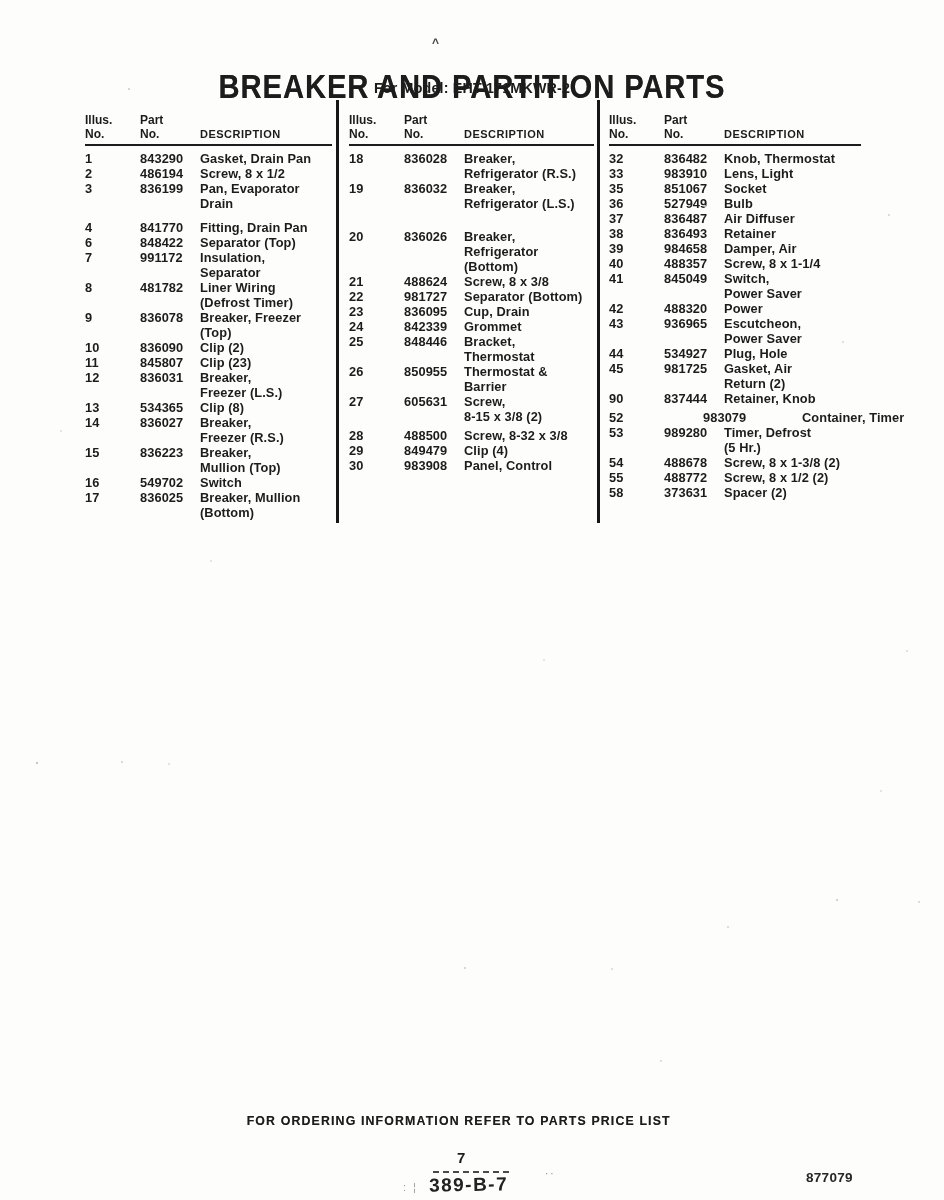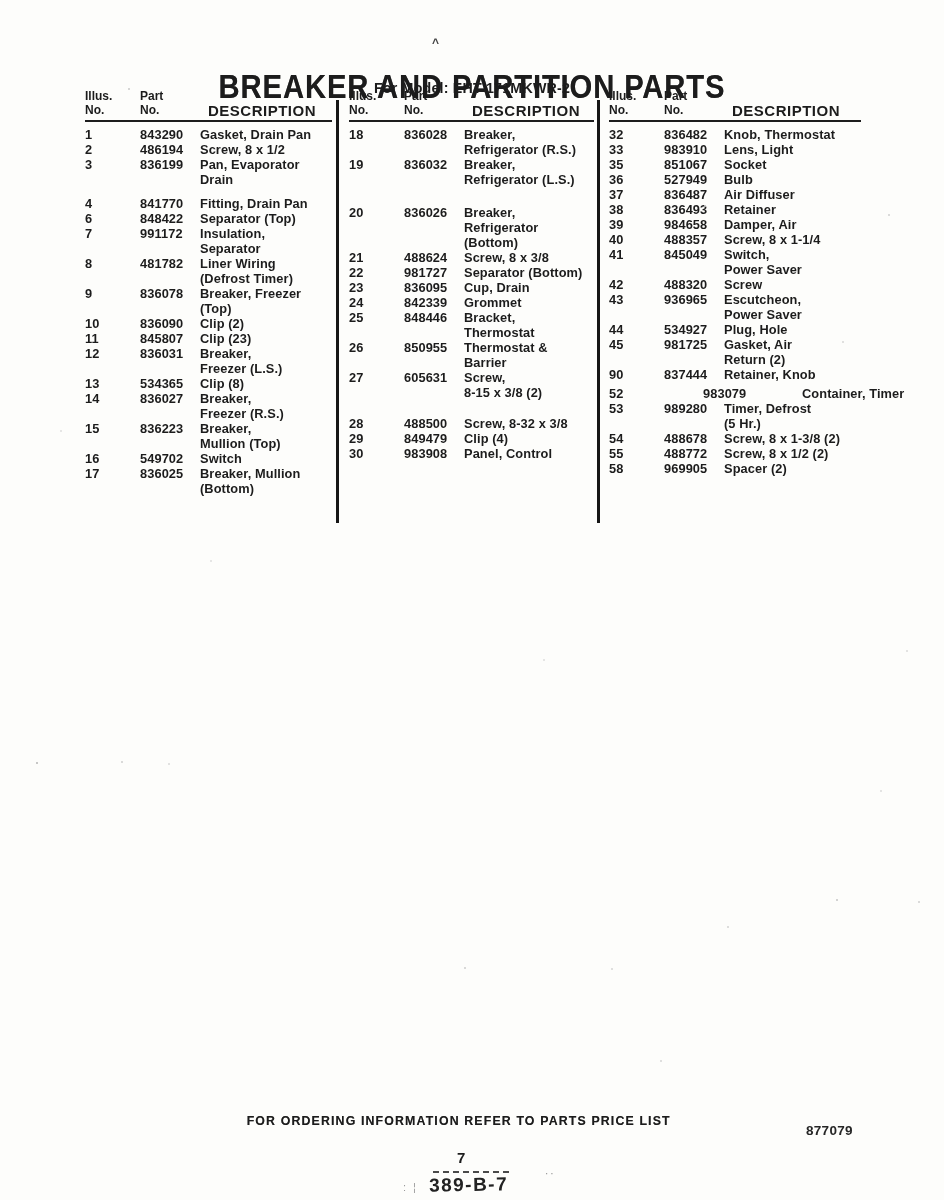--- a/index.html
+++ b/index.html
@@ -17,30 +17,30 @@
   .subtitle{
     position:absolute;top:79px;left:0;width:944px;text-align:center;
     font-size:15px;font-weight:700;letter-spacing:.2px;
     transform:scaleX(.95);transform-origin:50% 50%;
   }
   .caret-artifact{
     position:absolute;top:36px;left:432px;font-size:12px;color:#444;
     font-weight:700;
   }
   
-  .col{position:absolute;top:90px;}
+  .col{position:absolute;top:114px;}
   .col-1{left:85px;width:247px;}
   .col-2{left:349px;width:245px;}
   .col-3{left:609px;width:252px;}
   .hdr{
     display:grid;grid-template-columns:55px 60px 1fr;
     font-size:12px;font-weight:700;line-height:13.5px;
     padding-bottom:3px;border-bottom:2.5px solid #1d1d1d;
   }
-  .hdr .h-desc{align-self:end;font-size:15px;letter-spacing:.5px;white-space:nowrap;margin-left:8px;}
+  .hdr .h-desc{align-self:end;font-size:11px;letter-spacing:.5px;white-space:nowrap;}
   .rows{padding-top:5px;}
   .row{
     display:grid;grid-template-columns:55px 60px 1fr;
     font-size:12.8px;font-weight:700;line-height:15px;letter-spacing:.1px;
   }
   .row span{white-space:nowrap;}
   .c-desc div{white-space:nowrap;}
   .vline{position:absolute;top:100px;height:423px;width:2.5px;background:#161616;}
   .vline-1{left:336px;}
   .vline-2{left:597px;}
@@ -61,21 +61,21 @@
   .rule-stray{position:absolute;top:1168px;left:545px;color:#8a8a8a;font-size:10px;letter-spacing:2px;}
   .stamp{
     position:absolute;top:1174px;left:429px;font-size:19px;font-weight:700;
     letter-spacing:1.5px;transform:rotate(-1.2deg);color:#222;white-space:nowrap;
   }
   .stamp-marks{
     position:absolute;top:1181px;left:403px;font-size:11px;color:#9a9a9a;
     letter-spacing:2px;
   }
   .doc-number{
-    position:absolute;top:1123px;left:806px;font-size:13.5px;font-weight:700;
+    position:absolute;top:1170px;left:806px;font-size:13.5px;font-weight:700;
     letter-spacing:.3px;color:#262626;
   }
   
   .noise{
     position:absolute;top:0;left:0;width:2px;height:2px;border-radius:50%;
     background:transparent;
     box-shadow:
       128px 88px 0 0 #c9c9c9, 704px 205px 0 0 #d5d5d5, 888px 214px 0 0 #cfcfcf,
       36px 762px 0 0 #b5b5b5, 121px 761px 0 0 #cecece, 168px 763px 0 0 #d8d8d8,
       836px 899px 0 0 #c5c5c5, 727px 926px 0 0 #d2d2d2, 543px 659px 0 0 #dddddd,
@@ -312,21 +312,21 @@
           </span>
         </div>
         <div class="row">
           <span class="c-illus">27</span>
           <span class="c-part">605631</span>
           <span class="c-desc">
             <div>Screw,</div>
             <div>8-15 x 3/8 (2)</div>
           </span>
         </div>
-        <div class="row" style="margin-top: 16px;">
+        <div class="row" style="margin-top: 4px;">
           <span class="c-illus">28</span>
           <span class="c-part">488500</span>
           <span class="c-desc">
             <div>Screw, 8-32 x 3/8</div>
           </span>
         </div>
         <div class="row">
           <span class="c-illus">29</span>
           <span class="c-part">849479</span>
           <span class="c-desc">
@@ -417,21 +417,21 @@
           <span class="c-part">845049</span>
           <span class="c-desc">
             <div>Switch,</div>
             <div>Power Saver</div>
           </span>
         </div>
         <div class="row">
           <span class="c-illus">42</span>
           <span class="c-part">488320</span>
           <span class="c-desc">
-            <div>Screw</div>
+            <div>Power</div>
           </span>
         </div>
         <div class="row">
           <span class="c-illus">43</span>
           <span class="c-part">936965</span>
           <span class="c-desc">
             <div>Escutcheon,</div>
             <div>Power Saver</div>
           </span>
         </div>
@@ -481,21 +481,21 @@
         </div>
         <div class="row">
           <span class="c-illus">55</span>
           <span class="c-part">488772</span>
           <span class="c-desc">
             <div>Screw, 8 x 1/2 (2)</div>
           </span>
         </div>
         <div class="row">
           <span class="c-illus">58</span>
-          <span class="c-part">969905</span>
+          <span class="c-part">373631</span>
           <span class="c-desc">
             <div>Spacer (2)</div>
           </span>
         </div>
       </div>
   </div>
 
   <div class="vline vline-1"></div>
   <div class="vline vline-2"></div>
 

